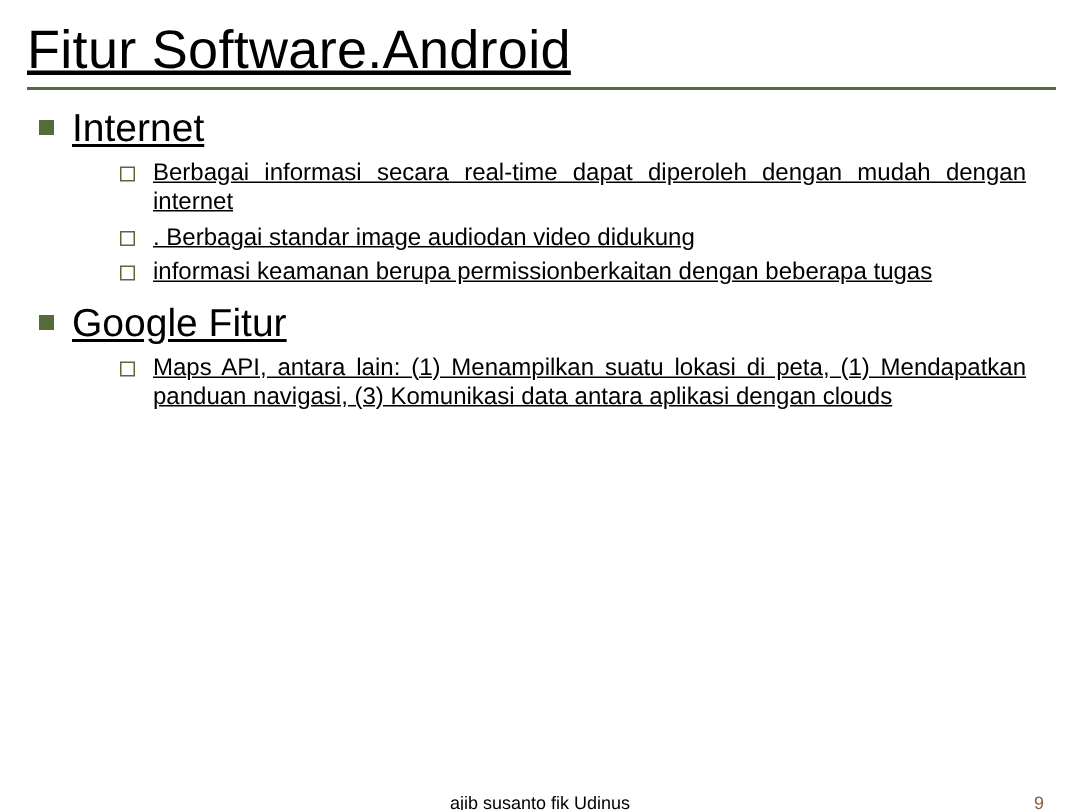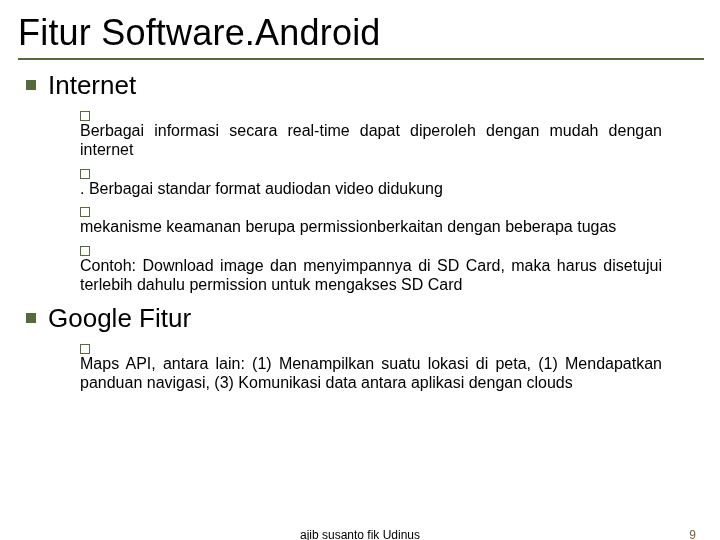--- a/index.html
+++ b/index.html
@@ -11,20 +11,21 @@
     font-family: Arial, Helvetica, sans-serif;
     color: #000;
     overflow: hidden;
   }
   .slide {
     box-sizing: border-box;
     width: 720px;
     height: 540px;
     padding: 8px 18px 0 18px;
     position: relative;
+    text-decoration: underline;
   }
   .title {
     font-size: 36px;
     font-weight: 400;
     margin: 4px 0 4px 0;
     letter-spacing: 0.2px;
   }
   .hr {
     height: 2px;
     background: #566b3a;
@@ -47,21 +48,20 @@
     flex: 0 0 auto;
   }
   .l1 .label {
     font-size: 26px;
     font-weight: 400;
     text-align: right;
   }
   .l2 {
     display: flex;
     margin: 4px 0 0 62px;
-    flex-direction: column;
   }
   .l2 .bullet-holo {
     width: 8px;
     height: 8px;
     border: 1px solid #566b3a;
     margin: 5px 12px 0 0;
     flex: 0 0 auto;
   }
   .l2 .text {
     font-size: 16px;
@@ -102,30 +102,26 @@
       <div class="bullet-sq"></div>
       <div class="label">Internet</div>
     </div>
     <div class="l2">
       <div class="bullet-holo"></div>
       <div class="text">Berbagai informasi secara real-time dapat diperoleh dengan mudah dengan internet</div>
     </div>
 
     <div class="l2">
       <div class="bullet-holo"></div>
-      <div class="text">. Berbagai standar format audiodan video didukung</div>
+      <div class="text">. Berbagai standar image audiodan video didukung</div>
     </div>
 
     <div class="l2">
       <div class="bullet-holo"></div>
-      <div class="text">mekanisme keamanan berupa   permissionberkaitan dengan beberapa tugas</div>
-    </div>
-    <div class="l2">
-      <div class="bullet-holo"></div>
-      <div class="text">Contoh: Download  image dan menyimpannya di SD Card, maka harus disetujui  terlebih dahulu permission untuk mengakses SD Card</div>
+      <div class="text">informasi keamanan berupa   permissionberkaitan dengan beberapa tugas</div>
     </div>
 
     <div class="l1">
       <div class="bullet-sq"></div>
       <div class="label">Google Fitur</div>
     </div>
     <div class="l2">
       <div class="bullet-holo"></div>
       <div class="text">Maps API, antara lain: (1) Menampilkan suatu lokasi di peta, (1) Mendapatkan panduan navigasi, (3) Komunikasi data antara aplikasi dengan clouds</div>
     </div>

